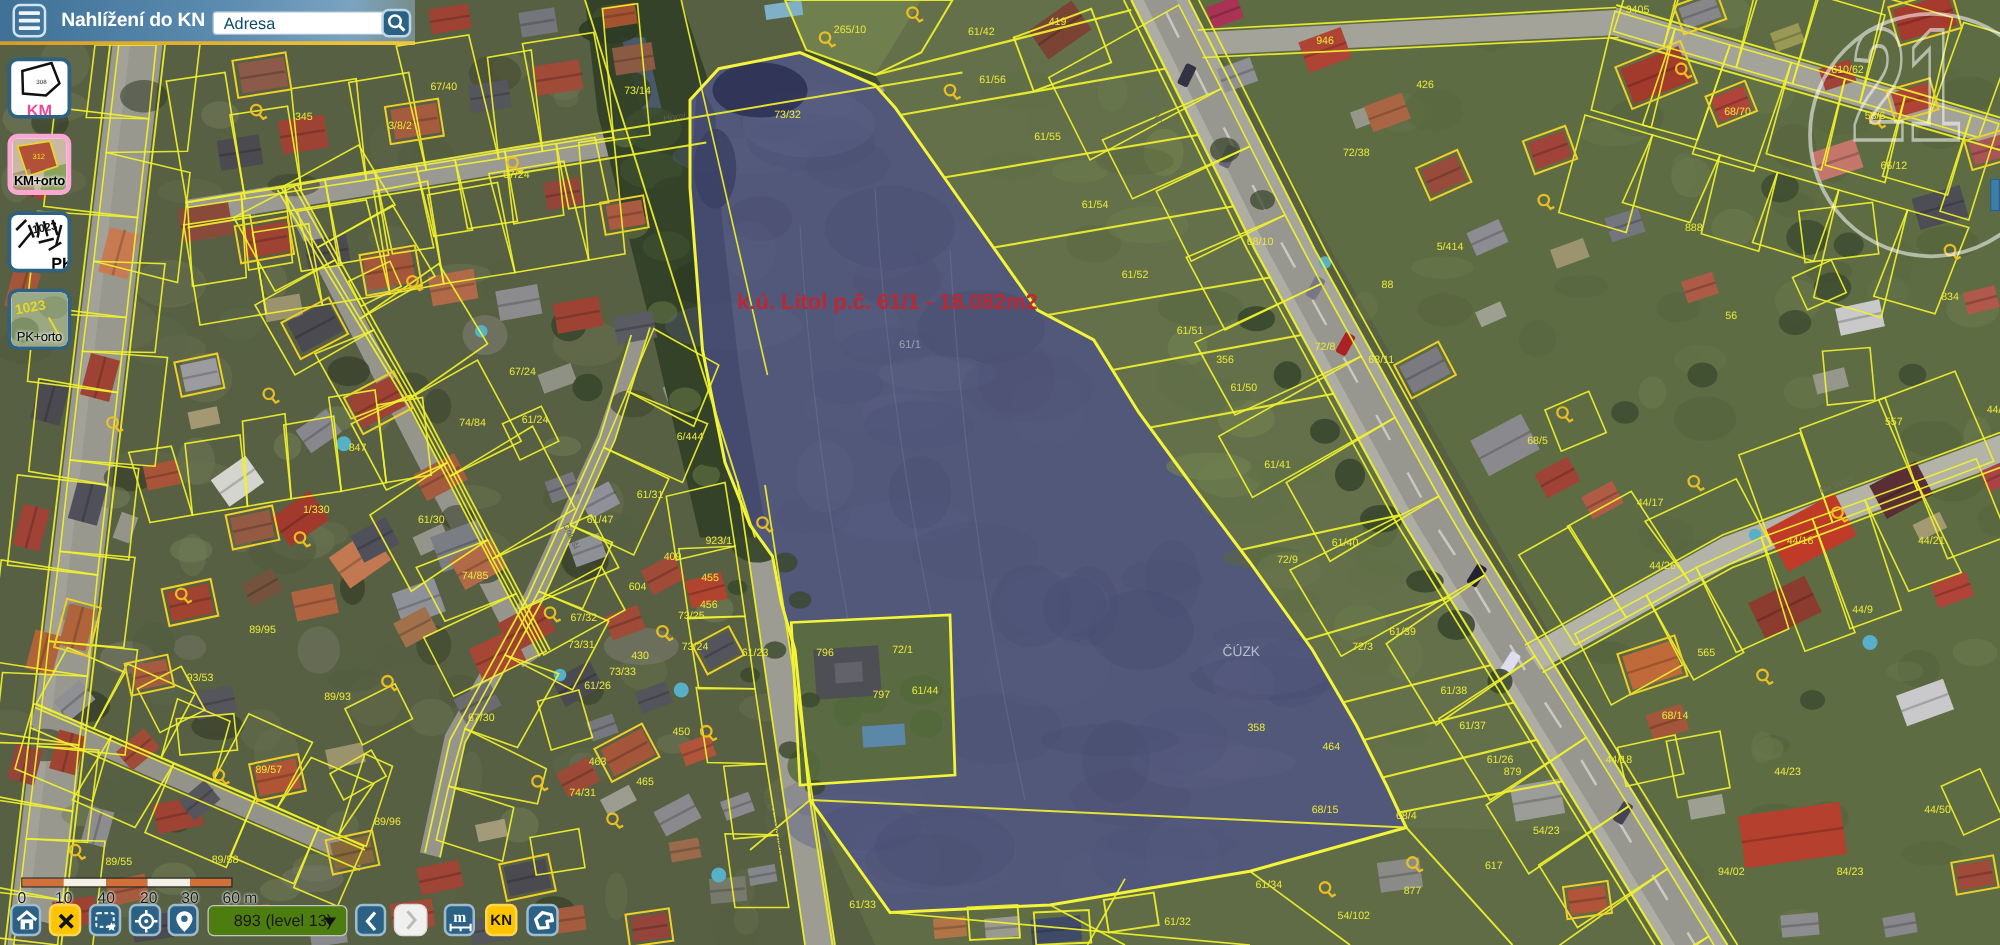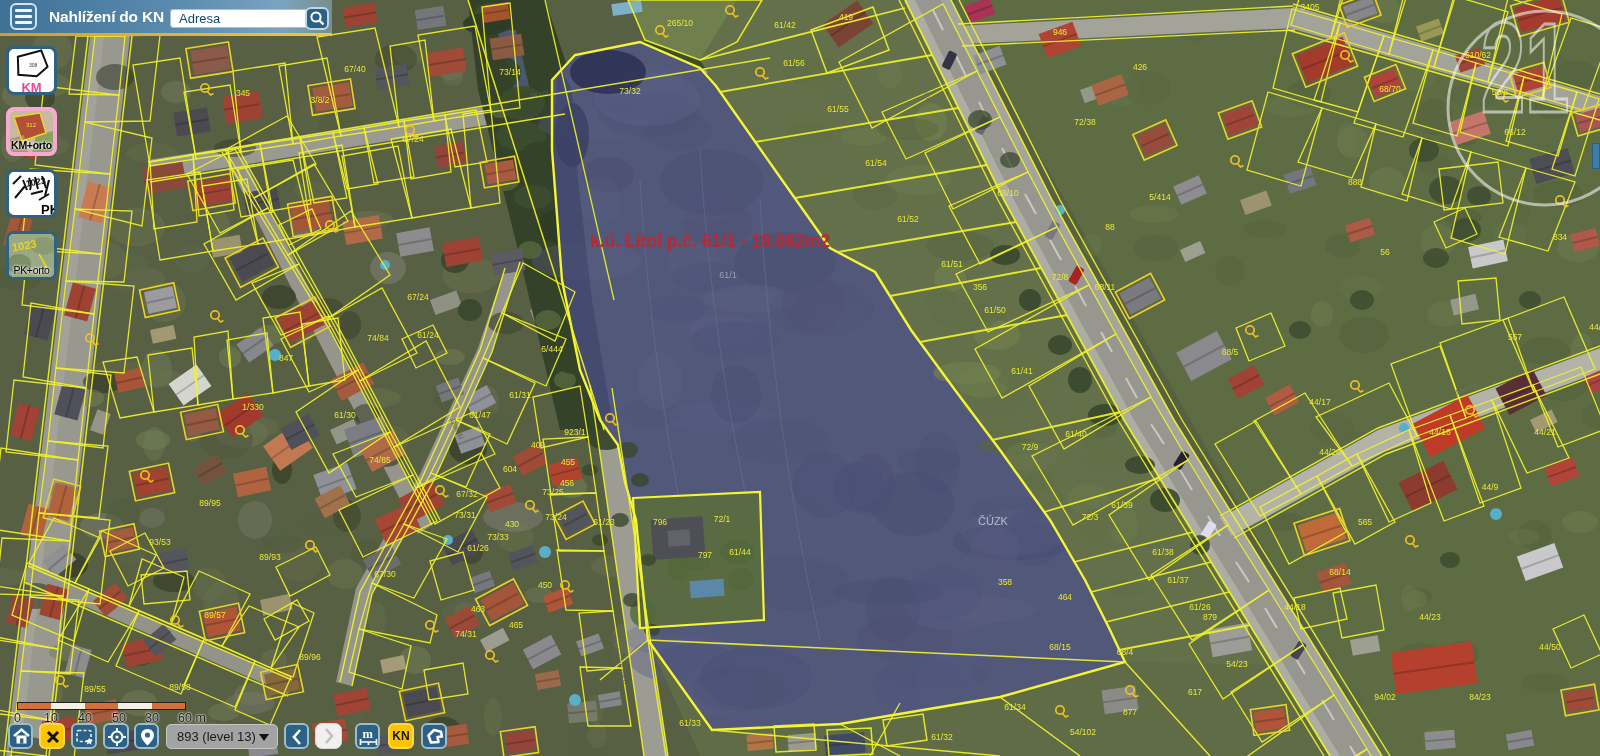--- a/index.html
+++ b/index.html
@@ -1575,21 +1575,21 @@
   <div style="flex:1;background:#d2703a;"></div>
       <div style="flex:1;background:#f5f0e6;"></div>
       <div style="flex:1;background:#d2703a;"></div>
       <div style="flex:1;background:#f5f0e6;"></div>
       <div style="flex:1;background:#d2703a;"></div>
 </div>
 <div class="abs" style="left:0;top:711px;width:260px;height:14px;font-size:12.5px;color:#1c1c1c;text-shadow:0 0 2px #fff,0 0 2px #fff;">
   <span class="abs" style="left:14px;">0</span>
       <span class="abs" style="left:44px;">10</span>
       <span class="abs" style="left:78px;">40</span>
-      <span class="abs" style="left:112px;">50</span>
+      <span class="abs" style="left:112px;">20</span>
       <span class="abs" style="left:145px;">30</span>
       <span class="abs" style="left:178px;">60 m</span>
 </div>
 
 <div class="abs btn-blue" style="left:8px;top:723px;width:25px;height:26px;">
  <svg width="23" height="24" viewBox="0 0 23 24">
         <path d="M4 11 L11.5 4.5 L19 11" fill="none" stroke="#fff" stroke-width="2.4"></path>
         <rect x="6.5" y="10.5" width="10" height="8" fill="#fff"></rect>
         <rect x="10" y="13.5" width="3.4" height="5" fill="#2f668e"></rect>
       </svg>
@@ -1611,21 +1611,21 @@
         <circle cx="12" cy="12" r="1.6" fill="#fff"></circle>
         <path d="M12 3 v4 M12 17 v4 M3 12 h4 M17 12 h4" stroke="#fff" stroke-width="2"></path>
       </svg>
 </div>
 <div class="abs btn-blue" style="left:134px;top:723px;width:25px;height:26px;">
  <svg width="23" height="24" viewBox="0 0 23 24">
         <path d="M11.5 4 C7.5 4 5 7 5 10.2 C5 14.5 11.5 20.5 11.5 20.5 C11.5 20.5 18 14.5 18 10.2 C18 7 15.5 4 11.5 4 Z" fill="#fff"></path>
         <circle cx="11.5" cy="10" r="2.6" fill="#2f668e"></circle>
       </svg>
 </div>
-<div class="abs" style="left:166px;top:724px;width:112px;height:25px;background:#a3a3a3;border:1px solid #c5c5c5;border-radius:5px;font-size:13px;color:#1a1a1a;line-height:23px;padding-left:10px;">893 (level 13)<span style="position:absolute;right:8px;top:9px;width:0;height:0;border-left:5.5px solid transparent;border-right:5.5px solid transparent;border-top:7px solid #111;"></span></div>
+<div class="abs" style="left:166px;top:724px;width:112px;height:25px;background:#4d7c0f;border:1px solid #c5c5c5;border-radius:5px;font-size:13px;color:#1a1a1a;line-height:23px;padding-left:20px;">893 (level 13)<span style="position:absolute;right:8px;top:9px;width:0;height:0;border-left:5.5px solid transparent;border-right:5.5px solid transparent;border-top:7px solid #111;"></span></div>
 <div class="abs btn-blue" style="left:284px;top:723px;width:25px;height:26px;">
  <svg width="23" height="24" viewBox="0 0 23 24">
         <path d="M14 5 L8 12 L14 19" fill="none" stroke="#fff" stroke-width="2.6"></path>
       </svg>
 </div>
 <div class="abs" style="left:315px;top:723px;width:27px;height:26px;background:#f0f0ee;border:1px solid #d8d8d6;border-radius:7px;">
  <svg width="23" height="24" viewBox="0 0 23 24">
         <path d="M10 5 L16 12 L10 19" fill="none" stroke="#bdbdbb" stroke-width="2.4"></path>
       </svg>
 </div>

